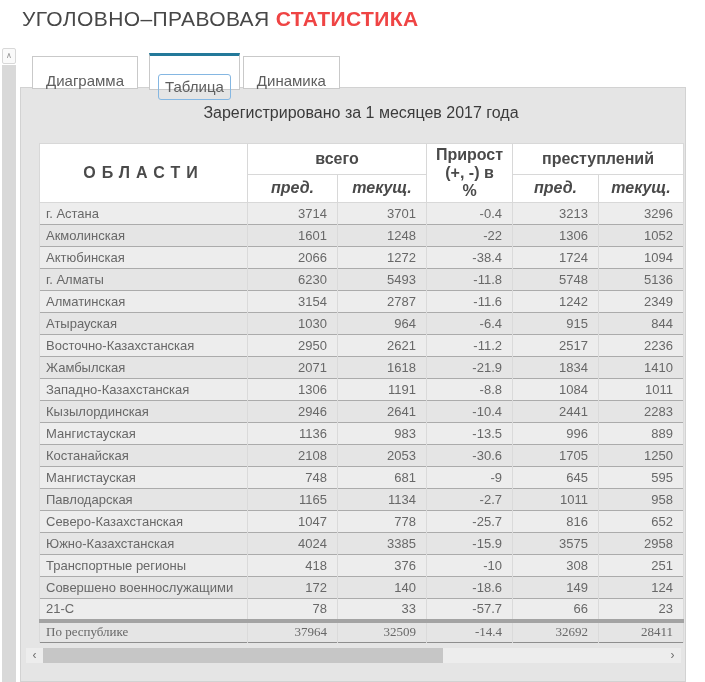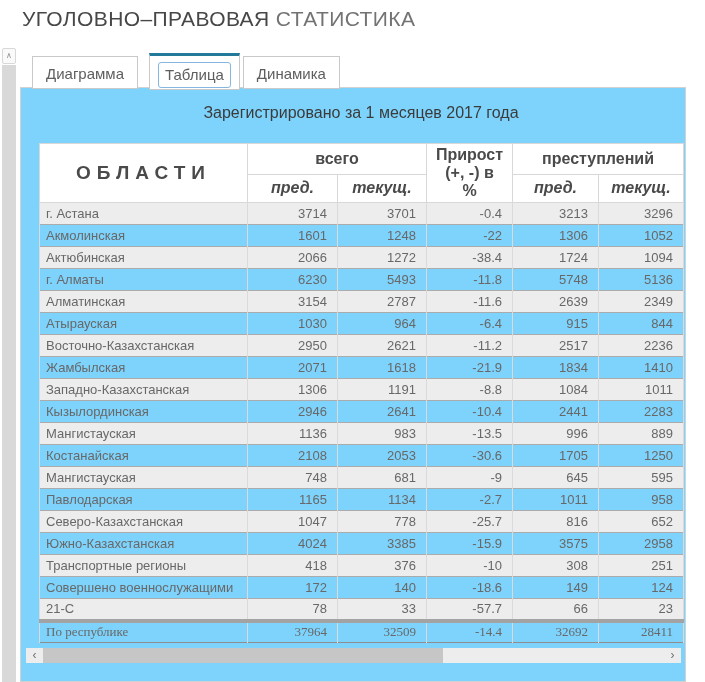--- a/index.html
+++ b/index.html
@@ -2,54 +2,54 @@
 <html><head>
 <meta charset="utf-8">
 <style>
   * { margin:0; padding:0; box-sizing:border-box; }
   html,body { width:705px; height:682px; background:#ffffff; overflow:hidden;
     font-family:"Liberation Sans", sans-serif; }
   body { position:relative; }
 
   .page-title { position:absolute; left:22px; top:7px; font-size:21px; color:#474747;
     letter-spacing:0.4px; white-space:nowrap; font-weight:normal; }
-  .page-title .bold { font-weight:normal; color:#737373; }
+  .page-title .bold { font-weight:bold; color:#ef4444; }
 
   
   .v-scrollbar { position:absolute; left:2px; top:48px; width:14px; height:634px; }
   .v-scroll-up { width:14px; height:16px; background:#fafafa; border:1px solid #d8d8d8;
     border-radius:2px; color:#8f8f8f; font-size:8px; line-height:14px; text-align:center; }
   .v-scroll-thumb { position:absolute; left:0; top:17px; width:14px; bottom:0; background:#d9d9d9; }
 
   
   .tabbar { position:absolute; left:32px; top:52px; height:37px; display:flex;
     align-items:flex-end; z-index:3; }
   .tab { height:33px; background:#ffffff; border:1px solid #c9c9c9; color:#5e5e5e;
-    font-size:15px; text-align:center; padding:1px 13px; line-height:31px; cursor:pointer;
+    font-size:15px; text-align:center; padding:8px 13px; line-height:31px; cursor:pointer;
     white-space:nowrap; }
   .tab.active { height:37px; margin:0 3px -1px 11px; border-top:3px solid #23799a;
     line-height:30px; position:relative; z-index:4; padding:0 8px; }
   .focus-ring { display:inline-block; border:1px solid #85b7e2; border-radius:3px;
-    padding:0 6px; line-height:24px; margin-top:6px; }
+    padding:0 6px; line-height:24px; margin-top:18px; }
 
   
   .panel { position:absolute; left:20px; top:87px; width:666px; height:595px;
-    background:#7dd3fc; border:1px solid #d2d2d2; z-index:1; }
+    background:#e5e5e5; border:1px solid #d2d2d2; z-index:1; }
   .caption { position:absolute; left:18px; top:16px; width:644px; text-align:center;
     font-size:16px; color:#3b3b3b; }
 
   
   table.stats { position:absolute; left:18px; top:55px; width:644px;
     border-collapse:collapse; table-layout:fixed; border:1px solid #8e8e8e; }
   .stats th { font-size:16px; font-weight:bold; color:#4a4a4a; background:#fff;
     border:1px solid #d8d8d8; text-align:center; vertical-align:middle; padding:2px; }
   .stats thead tr:nth-child(1) th { height:26px; }
   .stats thead tr:nth-child(2) th { height:24px;font-style:italic; }
   .stats thead { border-bottom:1px solid #8e8e8e; }
-  .stats th.region-h { letter-spacing:6px; font-size:19px; }
+  .stats th.region-h { letter-spacing:6px; font-size:16px; }
   .stats td { font-size:13px; color:#686868; height:22px; border-top:1px solid #ababab;
     border-left:1px solid #dadada; border-right:1px solid #dadada; padding:0;
     white-space:nowrap; overflow:hidden; }
   .stats td.region { text-align:left; padding-left:6px; }
   .stats td.num { text-align:right; padding-right:10px; }
   .stats tr.odd td { background:#ededed; }
   .stats tr.total td { border-top:4px solid #a3a3a3;font-family:Liberation Serif, serif; }
 
   
   .h-scrollbar { position:absolute; left:5px; top:560px; width:655px; height:15px;
@@ -132,21 +132,21 @@
           <td class="num">5493</td>
           <td class="num">-11.8</td>
           <td class="num">5748</td>
           <td class="num">5136</td>
         </tr>
         <tr class="odd">
           <td class="region">Алматинская</td>
           <td class="num">3154</td>
           <td class="num">2787</td>
           <td class="num">-11.6</td>
-          <td class="num">2639</td>
+          <td class="num">1242</td>
           <td class="num">2349</td>
         </tr>
         <tr class="">
           <td class="region">Атырауская</td>
           <td class="num">1030</td>
           <td class="num">964</td>
           <td class="num">-6.4</td>
           <td class="num">915</td>
           <td class="num">844</td>
         </tr>

